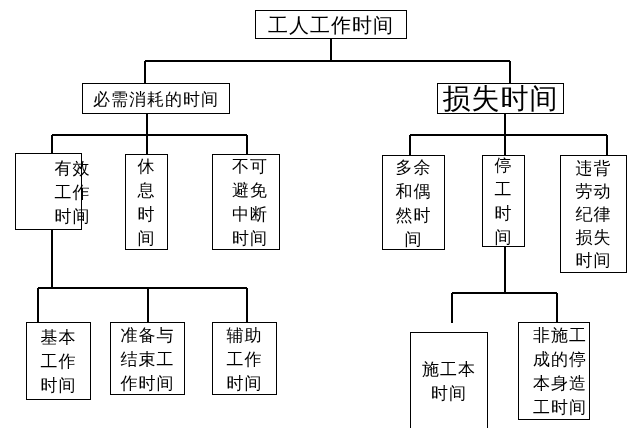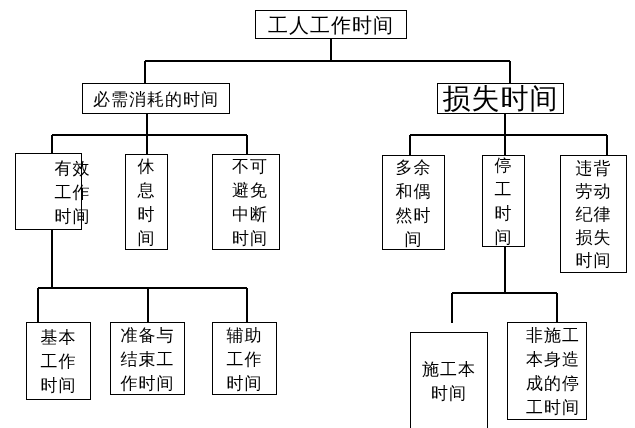--- a/index.html
+++ b/index.html
@@ -49,21 +49,21 @@
   .n-effective     { left: 15px;  top: 153px; width: 67px;  height: 77px; padding-left: 48px; }
   .n-rest          { left: 125px; top: 154px; width: 43px;  height: 96px; }
   .n-unavoidable   { left: 212px; top: 154px; width: 68px;  height: 96px; padding-left: 8px; }
   .n-superfluous   { left: 382px; top: 155px; width: 63px;  height: 95px; }
   .n-stoppage      { left: 482px; top: 155px; width: 43px;  height: 92px; }
   .n-discipline    { left: 560px; top: 155px; width: 67px;  height: 118px; line-height: 23px; }
   .n-basic         { left: 18px;  top: 322px; width: 65px;  height: 78px; margin-left: 8px; }
   .n-prep          { left: 110px; top: 322px; width: 75px;  height: 73px; }
   .n-auxiliary     { left: 212px; top: 322px; width: 65px;  height: 73px; }
   .n-construction  { left: 410px; top: 332px; width: 78px;  height: 98px; }
-  .n-nonconstruction { left: 507px; top: 322px; width: 80px; height: 98px; padding-left: 12px; }
+  .n-nonconstruction { left: 518px; top: 322px; width: 72px; height: 98px; padding-left: 12px; }
 </style>
 </head>
 <body>
 
 <div class="canvas">
 
   <svg class="lines" viewBox="0 0 635 428" aria-hidden="true">
     <path d="M331 39 L331 61 M145 61 L510 61 M145 61 L145 84 M510 61 L510 84"></path>
     <path d="M147 114 L147 135 M52 135 L247 135 M52 135 L52 154 M147 135 L147 155 M247 135 L247 155"></path>
     <path d="M505 114 L505 135 M410 135 L607 135 M410 135 L410 156 M505 135 L505 156 M607 135 L607 156"></path>
@@ -143,18 +143,18 @@
     <span class="ln">时间</span>
   </div>
 
   <div class="node n-construction">
     <span class="ln">施工本</span>
     <span class="ln">时间</span>
   </div>
 
   <div class="node n-nonconstruction">
     <span class="ln">非施工</span>
+    <span class="ln">成的停</span>
     <span class="ln">本身造</span>
-    <span class="ln">成的停</span>
     <span class="ln">工时间</span>
   </div>
 
 </div>
 
 </body></html>

